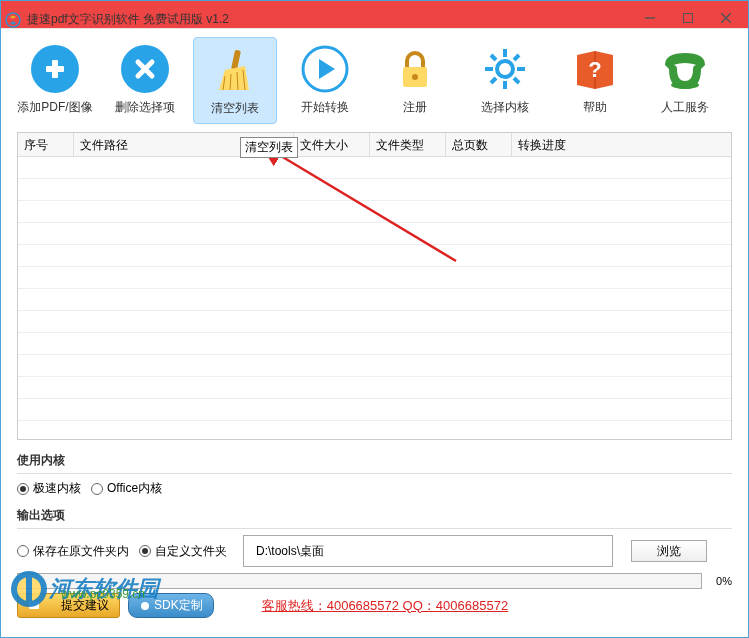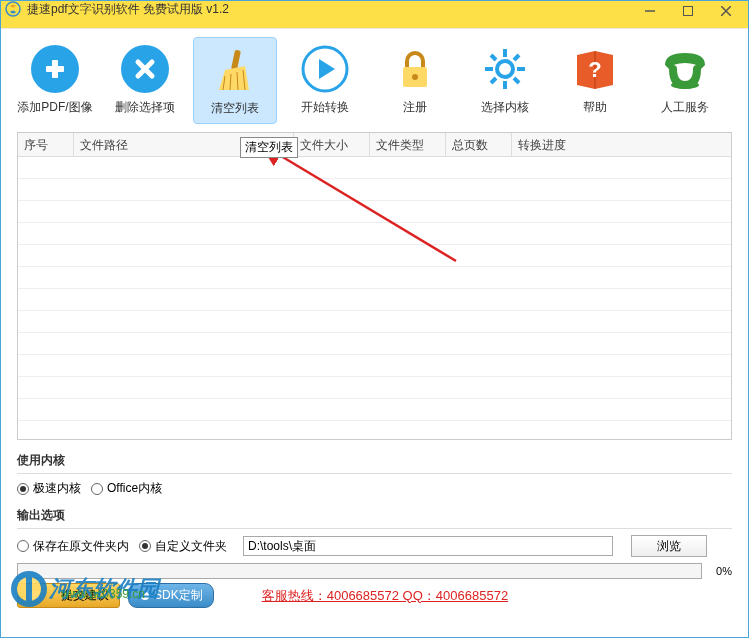--- a/index.html
+++ b/index.html
@@ -1,49 +1,49 @@
 <!DOCTYPE html>
 <html><head>
   <meta charset="utf-8">
   <style>
     * { margin: 0; padding: 0; box-sizing: border-box; font-family: "Microsoft YaHei", "SimSun", sans-serif; }
     body { background: #fff; width: 749px; height: 638px; overflow: hidden; border: 1px solid #4aa3d9; position: relative; }
     
-    .titlebar { height: 28px; background: #fde047; display: flex; align-items: flex-start; padding: 0 4px; border-bottom: 1px solid #e8e8e8; }
+    .titlebar { height: 28px; background: #ef4444; display: flex; align-items: flex-end; padding: 0 4px; border-bottom: 1px solid #e8e8e8; }
     .titlebar-icon { width: 16px; height: 16px; margin-right: 6px; }
     .titlebar-text { font-size: 12px; color: #333; flex: 1; }
     .win-controls { display: flex; gap: 18px; padding-right: 8px; }
     .win-btn { width: 20px; height: 20px; display: flex; align-items: center; justify-content: center; cursor: pointer; color: #555; }
     
     .toolbar { display: flex; padding: 8px 12px 4px; gap: 6px; }
     .tool-item { width: 84px; display: flex; flex-direction: column; align-items: center; padding: 6px 2px; border-radius: 4px; cursor: pointer; }
     .tool-item.active { background: #cce8ff; border: 1px solid #99d1ff; }
     .tool-icon { width: 52px; height: 52px; display: flex; align-items: center; justify-content: center; }
     .tool-label { font-size: 12px; color: #333; margin-top: 4px; }
     
     .circle-icon { width: 48px; height: 48px; border-radius: 50%; display: flex; align-items: center; justify-content: center; }
     
     .table-wrap { margin: 4px 16px 8px; border: 1px solid #ccc; height: 308px; background: #fff; position: relative; }
     .table-head { display: flex; background: #f7f7f7; border-bottom: 1px solid #ddd; height: 24px; }
-    .th { font-size: 12px; padding: 4px 6px; border-right: 1px solid #ddd; color: #404040; }
+    .th { font-size: 12px; padding: 4px 6px; border-right: 1px solid #ddd; color: #000000; }
     .table-body { height: 284px; }
     .tr { height: 22px; border-bottom: 1px solid #eee; }
     
     .tooltip-box { position: absolute; top: 4px; left: 222px; background: #fff; border: 1px solid #888; padding: 1px 4px; font-size: 12px; z-index: 5; }
     
     .arrow-svg { position: absolute; top: 140px; left: 260px; z-index: 4; pointer-events: none; }
     
     .panel-section { margin: 0 16px 6px; }
     .panel-label { font-size: 12px; font-weight: bold; color: #333; padding: 4px 0; border-bottom: 1px solid #ddd; margin-bottom: 6px; }
     .radio-row { display: flex; gap: 10px; align-items: center; font-size: 12px; }
     .radio-item { display: flex; align-items: center; gap: 4px; cursor: pointer; }
     .radio-circle { width: 12px; height: 12px; border: 1px solid #666; border-radius: 50%; display: inline-flex; align-items: center; justify-content: center; }
     .radio-circle.checked::after { content: ""; width: 6px; height: 6px; background: #333; border-radius: 50%; }
     
-    .path-input { flex: 1; height: 20px; border: 1px solid #aaa; font-size: 12px; padding: 0 4px; margin-left: 6px; background: #fff; }
+    .path-input { flex: 1; height: 32px; border: 1px solid #aaa; font-size: 12px; padding: 0 12px; margin-left: 6px; background: #fff; }
     .browse-btn { width: 76px; height: 22px; font-size: 12px; border: 1px solid #aaa; background: linear-gradient(#fff,#eee); cursor: pointer; margin-left: 8px; }
     
     .progress-row { display: flex; align-items: center; margin: 4px 16px; gap: 6px; }
     .progress-bar { flex: 1; height: 16px; border: 1px solid #aaa; background: #f5f5f5; }
     .progress-text { font-size: 11px; width: 24px; text-align: right; }
     
     .bottom-row { display: flex; align-items: center; margin: 4px 16px 8px; gap: 8px; }
     .btn-orange { background: linear-gradient(#ffd966,#e8a828); border: 1px solid #c78a1a; border-radius: 3px; padding: 3px 10px; font-size: 12px; cursor: pointer; display: flex; align-items: center; gap: 21px; }
     .btn-blue { background: linear-gradient(#6eb5e8,#3a8cc9); border: 1px solid #2e6fa3; color: #fff; border-radius: 9px; padding: 3px 10px; font-size: 12px; cursor: pointer; display: flex; align-items: center; gap: 3px; }
     .hotline { color: #d22; font-size: 13px; text-decoration: underline; margin-left: 40px; }

